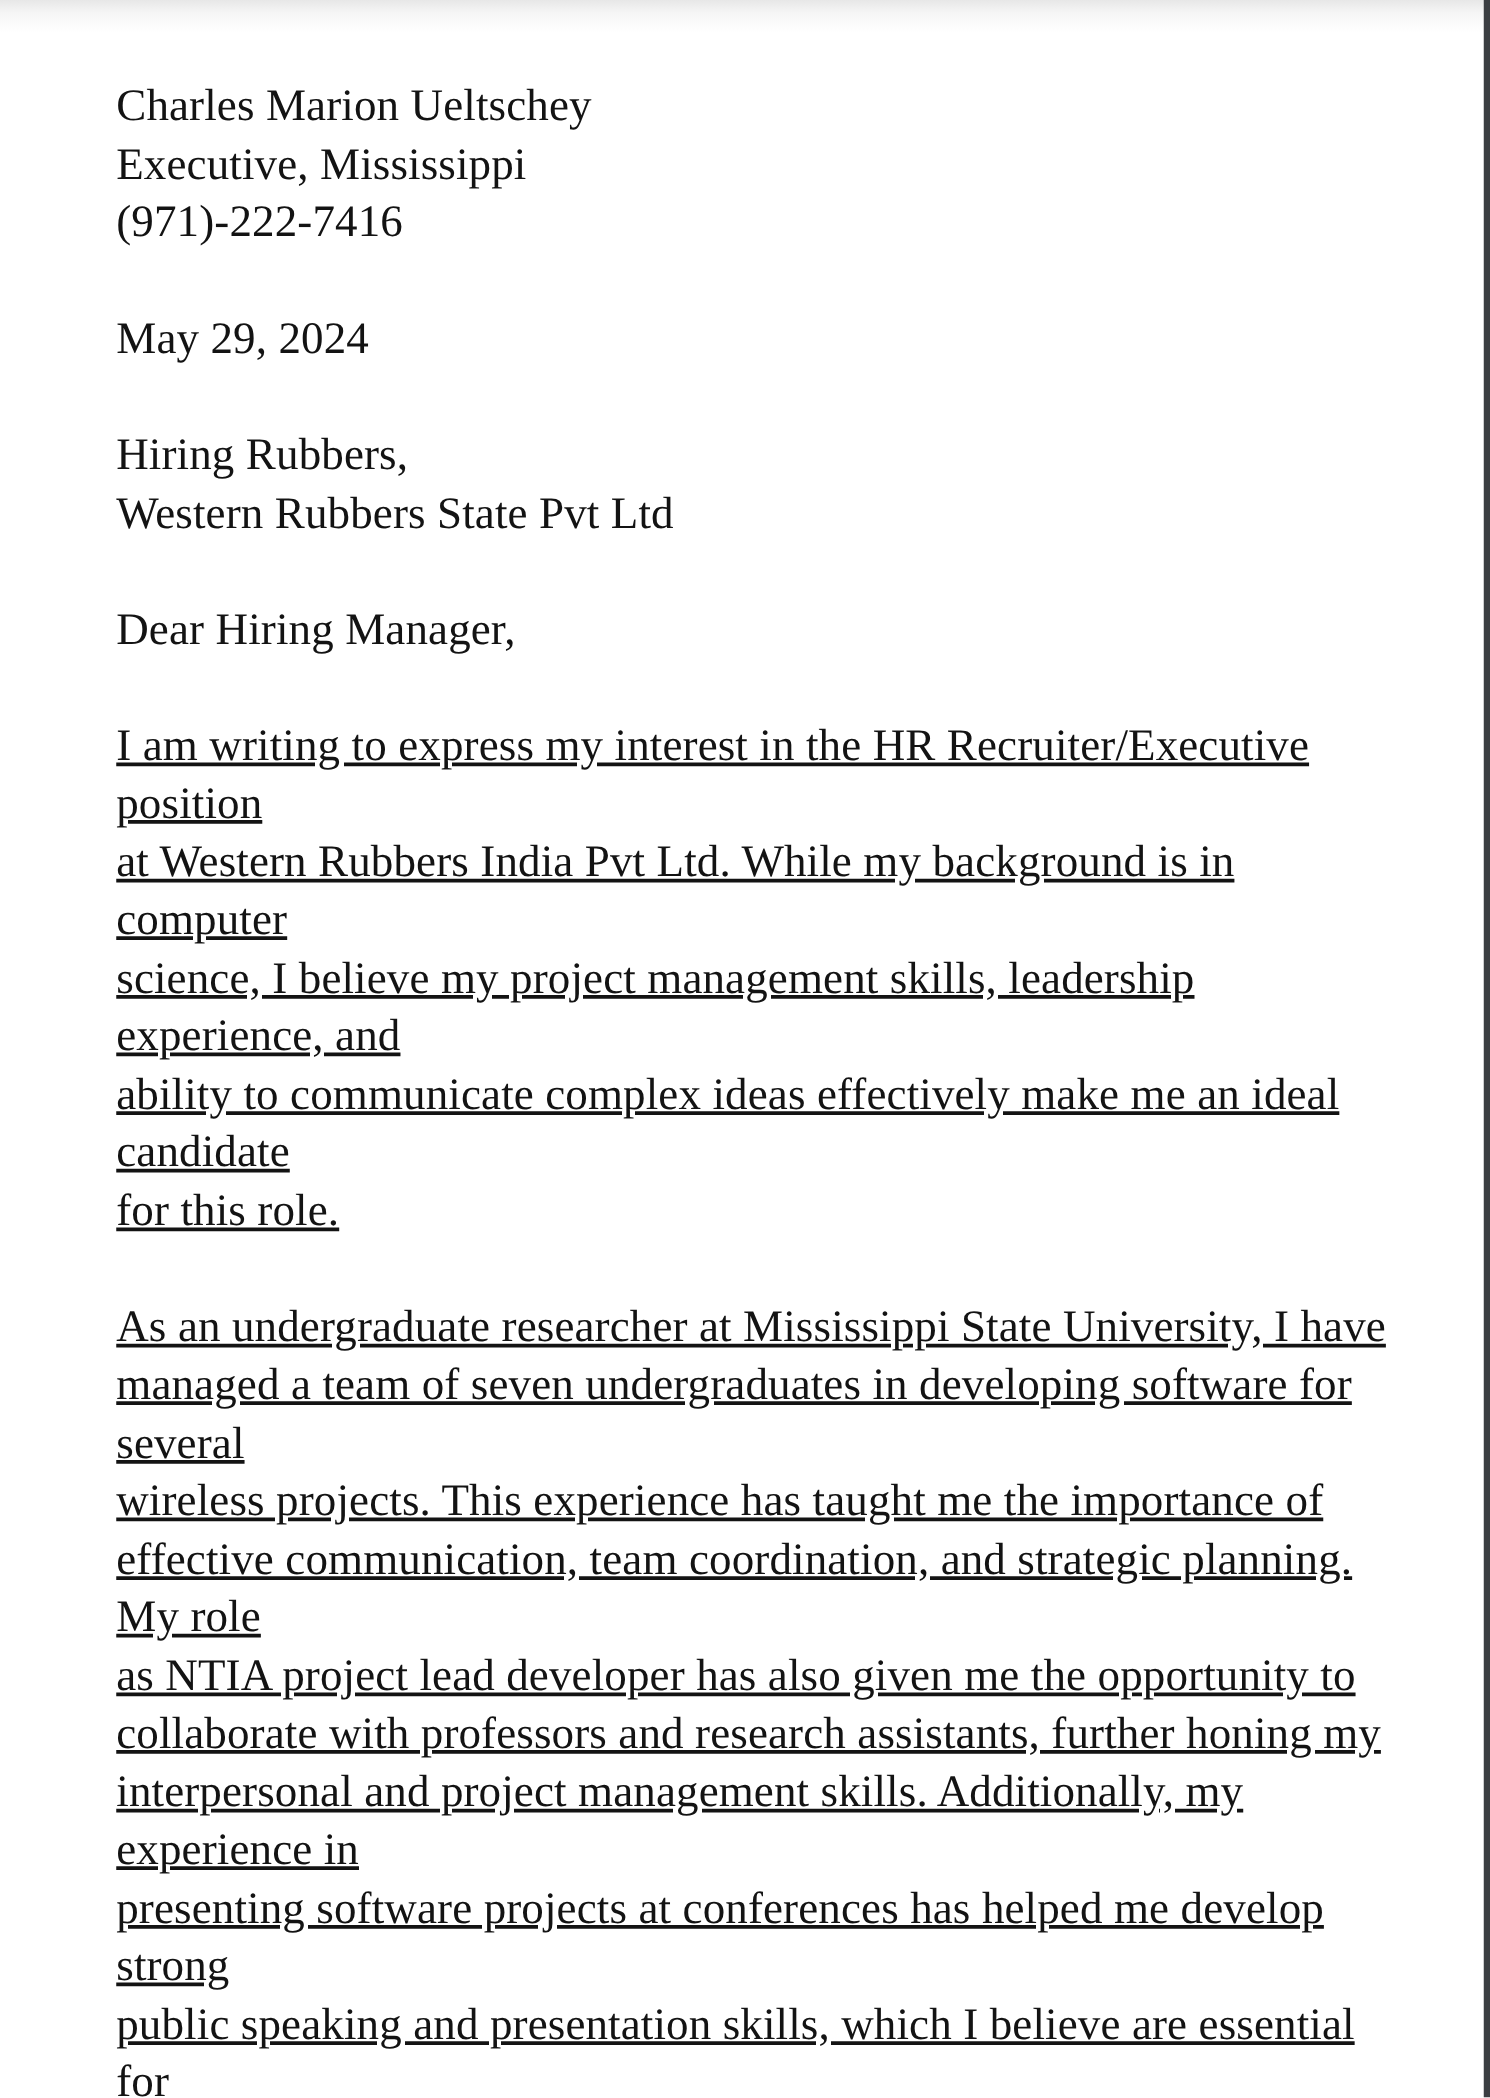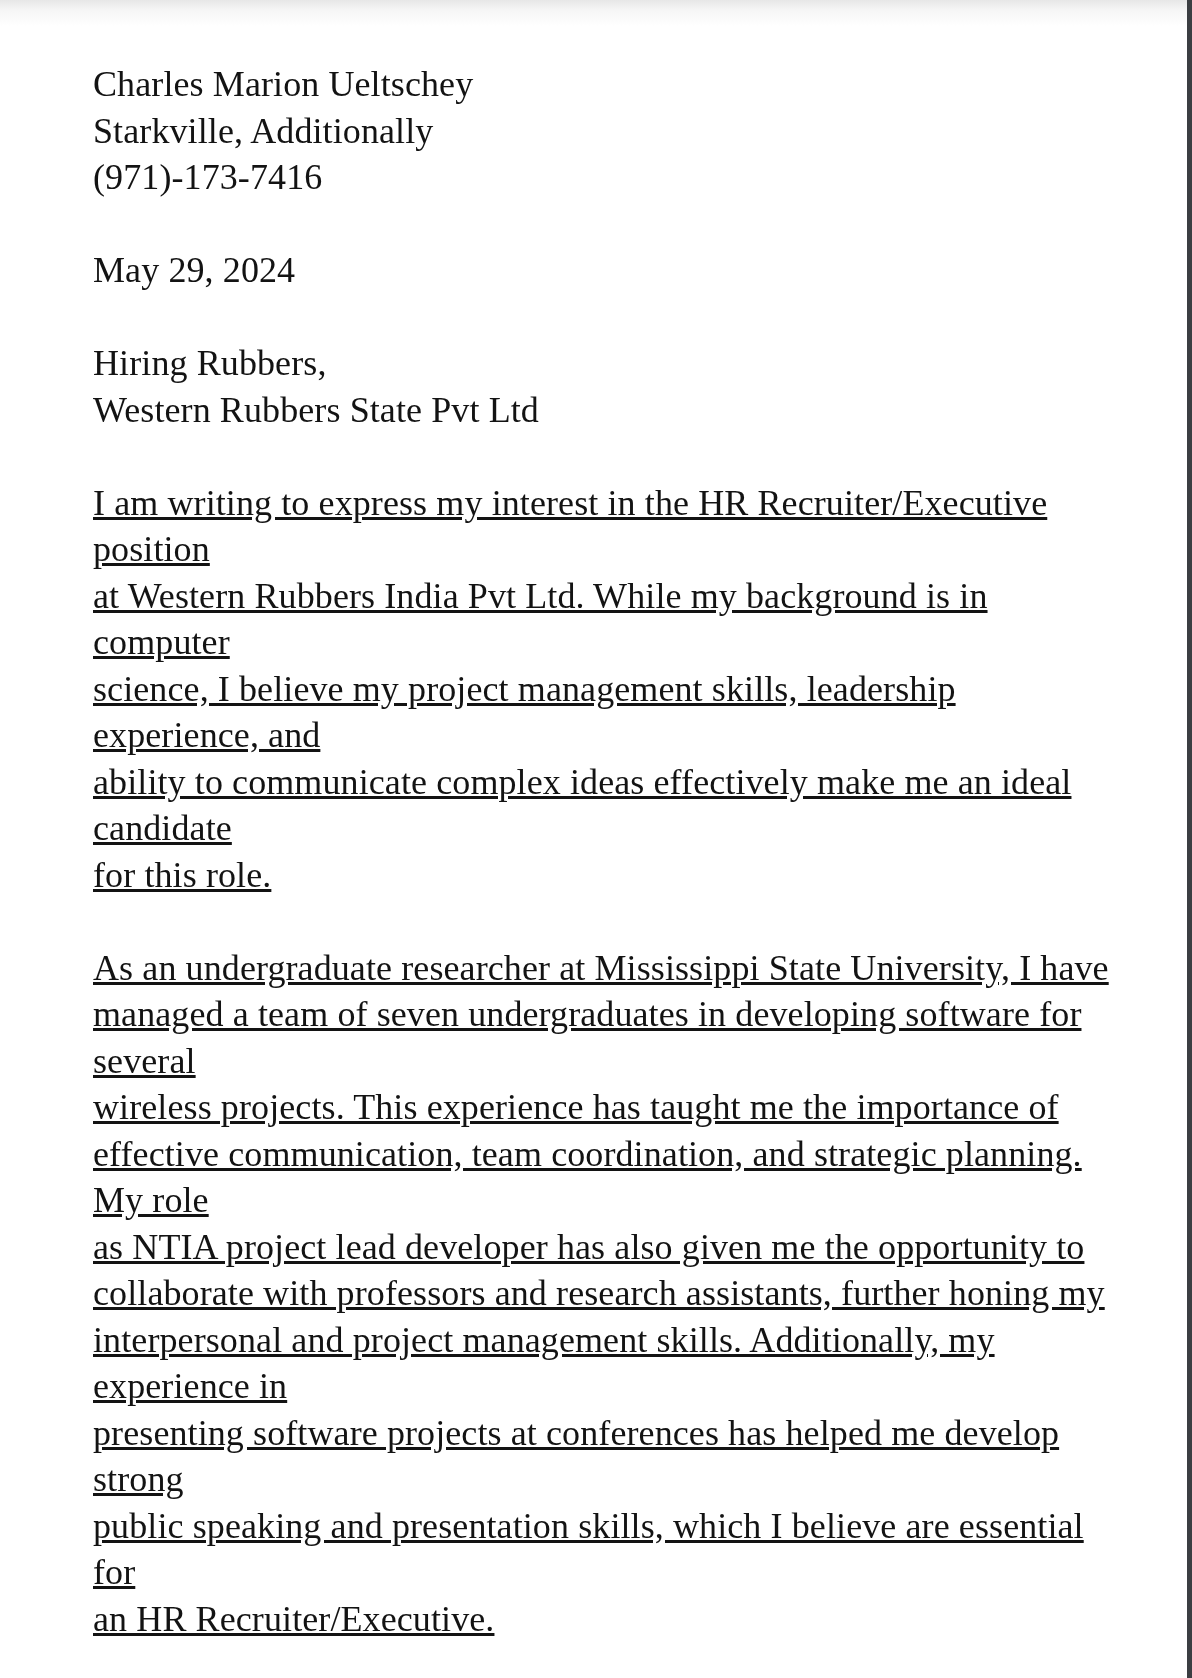--- a/index.html
+++ b/index.html
@@ -59,33 +59,36 @@
 </head>
 <body>
 
 <div class="top-shadow"></div>
 <div class="right-edge"></div>
 
 <div class="letter">
 
   <div class="block">
     <div class="line">Charles Marion Ueltschey</div>
-    <div class="line">Starkville, Additionally</div>
-    <div class="line">(971)-173-7416</div>
+    <div class="line">Executive, Mississippi</div>
+    <div class="line">(971)-222-7416</div>
   </div>
 
   <div class="block">
     <div class="line">May 29, 2024</div>
   </div>
 
   <div class="block">
     <div class="line">Hiring Rubbers,</div>
     <div class="line">Western Rubbers State Pvt Ltd</div>
   </div>
 
+  <div class="block">
+    <div class="line">Dear Hiring Manager,</div>
+  </div>
 
   <div class="block para">I am writing to express my interest in the HR Recruiter/Executive position
 at Western Rubbers India Pvt Ltd. While my background is in computer
 science, I believe my project management skills, leadership experience, and
 ability to communicate complex ideas effectively make me an ideal candidate
 for this role.</div>
 
   <div class="block para">As an undergraduate researcher at Mississippi State University, I have
 managed a team of seven undergraduates in developing software for several
 wireless projects. This experience has taught me the importance of

